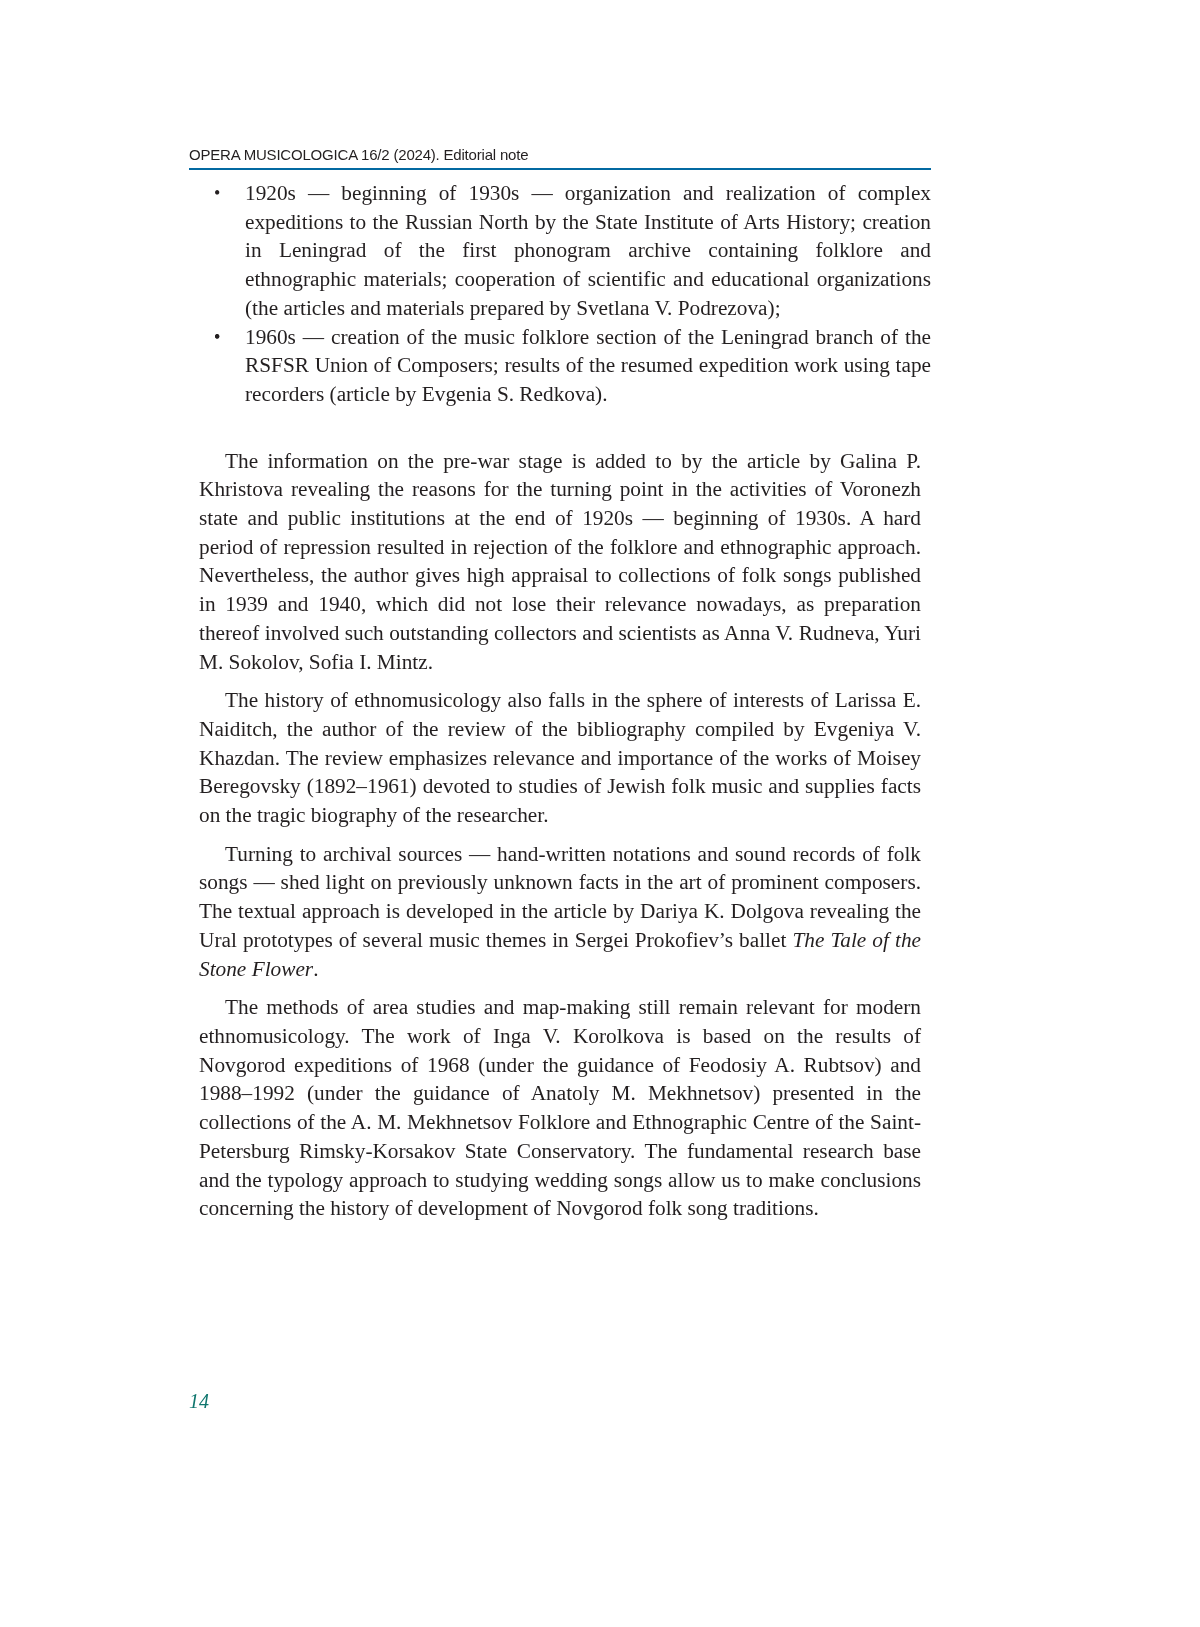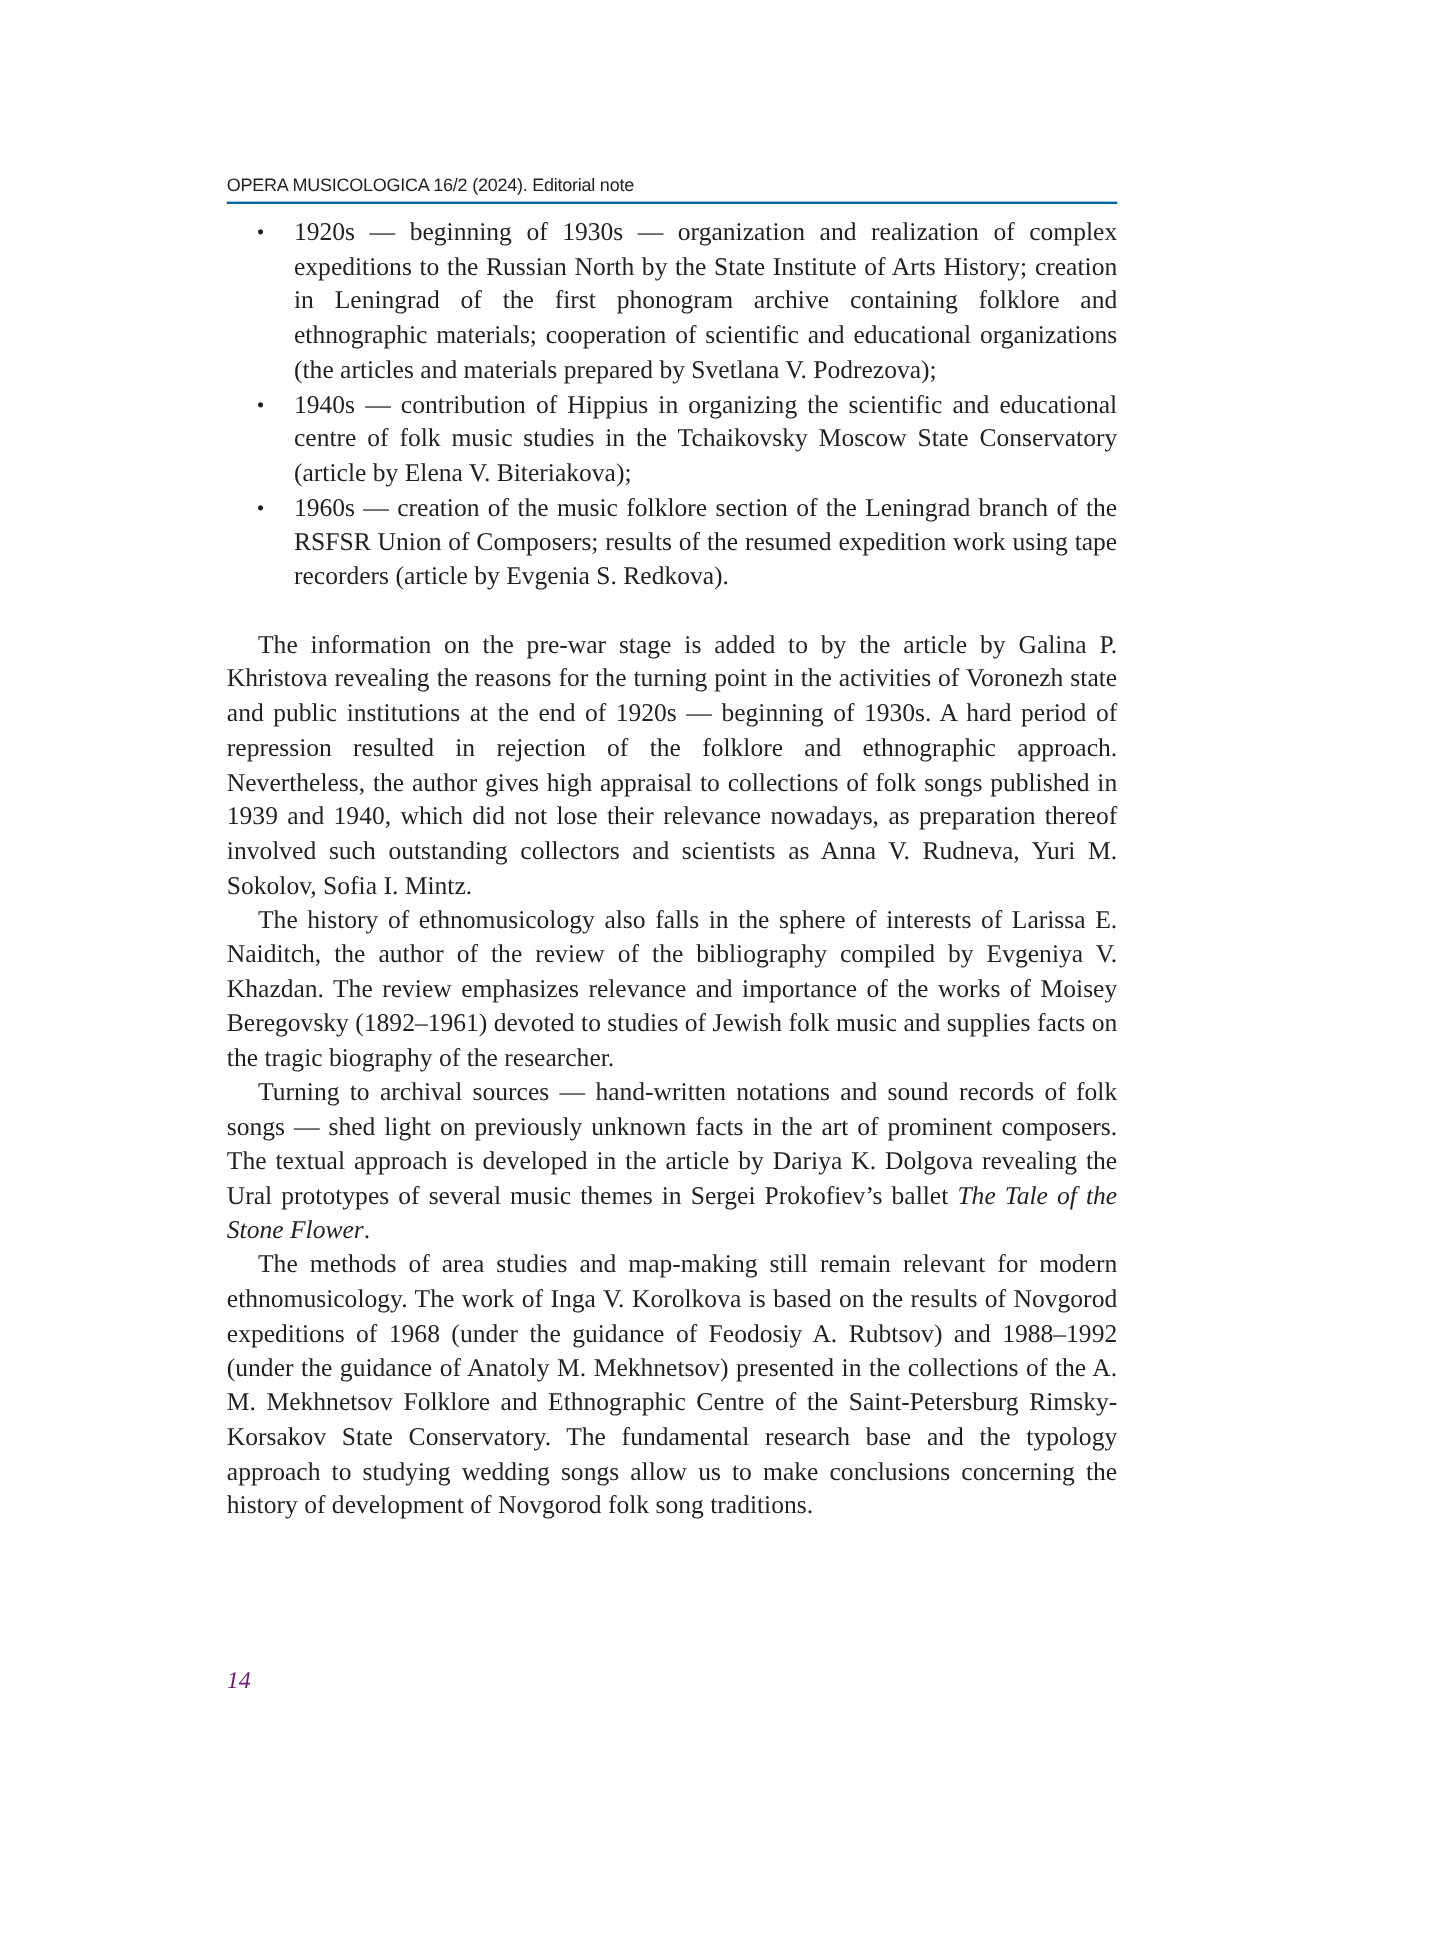--- a/index.html
+++ b/index.html
@@ -24,44 +24,43 @@
   ul.bullets {
     list-style: none; margin: 9px 0 0 0; padding: 0;
   }
   ul.bullets li {
     position: relative; padding-left: 56px;
   }
   ul.bullets li .bullet {
     position: absolute; left: 25px; top: 0; font-size: 18px;
   }
   .gap { height: 28px; }
-  p { margin: 0; }
+  p { margin: 10px; }
   p.indent { text-indent: 26px; }
   .page-number {
     position: absolute; left: 189px; top: 1390px;
     font-family: "Liberation Serif", serif; font-style: italic;
-    font-size: 20px; color: #701a75;
+    font-size: 20px; color: #0f766e;
   }
   em { font-style: italic; }
 </style>
 </head>
 <body>
 
 <div class="page">
   <div class="running-head">OPERA MUSICOLOGICA 16/2 (2024). Editorial note</div>
 
   <div class="body-text">
     <ul class="bullets">
       <li>
         <span class="bullet">•</span>
         <span>1920s — beginning of 1930s — organization and realization of complex expeditions to the Russian North by the State Institute of Arts History; creation in Leningrad of the first phonogram archive containing folklore and ethnographic materials; cooperation of scientific and educational or­ganizations (the articles and materials prepared by Svetlana V. Podrezova);</span>
       </li>
       <li>
         <span class="bullet">•</span>
-        <span>1940s — contribution of Hippius in organizing the scientific and edu­cational centre of folk music studies in the Tchaikovsky Moscow State Conservatory (article by Elena V. Biteriakova);</span>
       </li>
       <li>
         <span class="bullet">•</span>
         <span>1960s — creation of the music folklore section of the Leningrad branch of the RSFSR Union of Composers; results of the resumed expedition work using tape recorders (article by Evgenia S. Redkova).</span>
       </li>
     </ul>
 
     <div class="gap"></div>
 
     <p class="indent">The information on the pre-war stage is added to by the article by Galina P. Khristova revealing the reasons for the turning point in the activities of Voronezh state and public institutions at the end of 1920s — beginning of 1930s. A hard period of repression resulted in rejection of the folklore and ethnographic approach. Nevertheless, the author gives high appraisal to collections of folk songs published in 1939 and 1940, which did not lose their relevance nowadays, as preparation thereof involved such outstanding collectors and scientists as Anna V. Rudneva, Yuri M. Sokolov, Sofia I. Mintz.</p>

